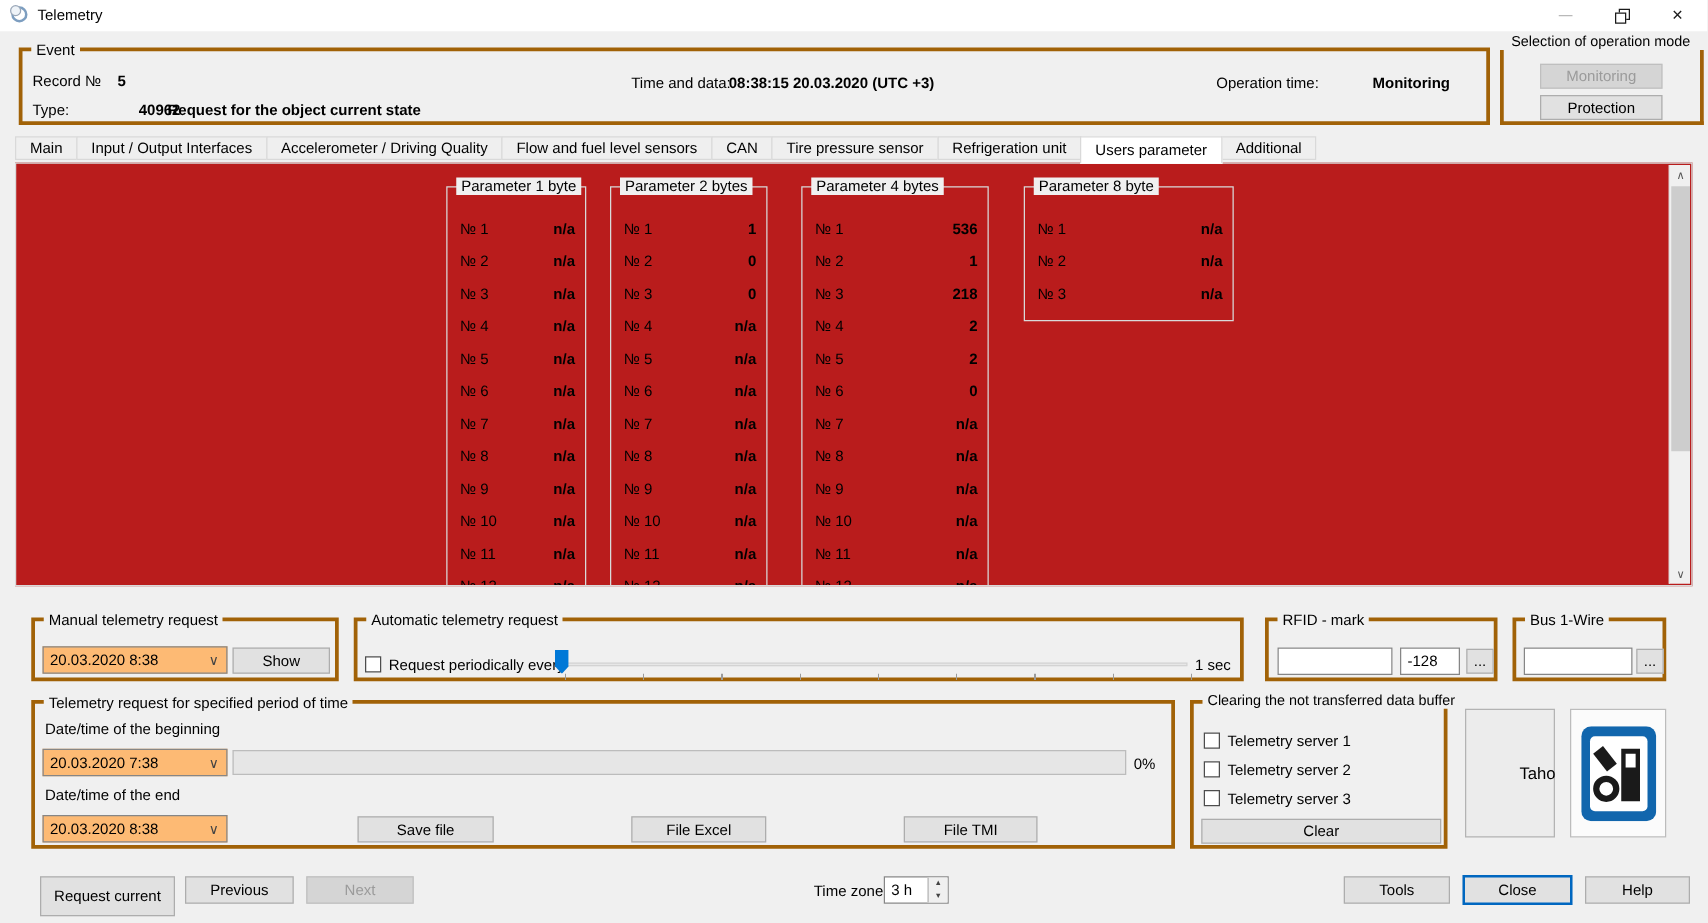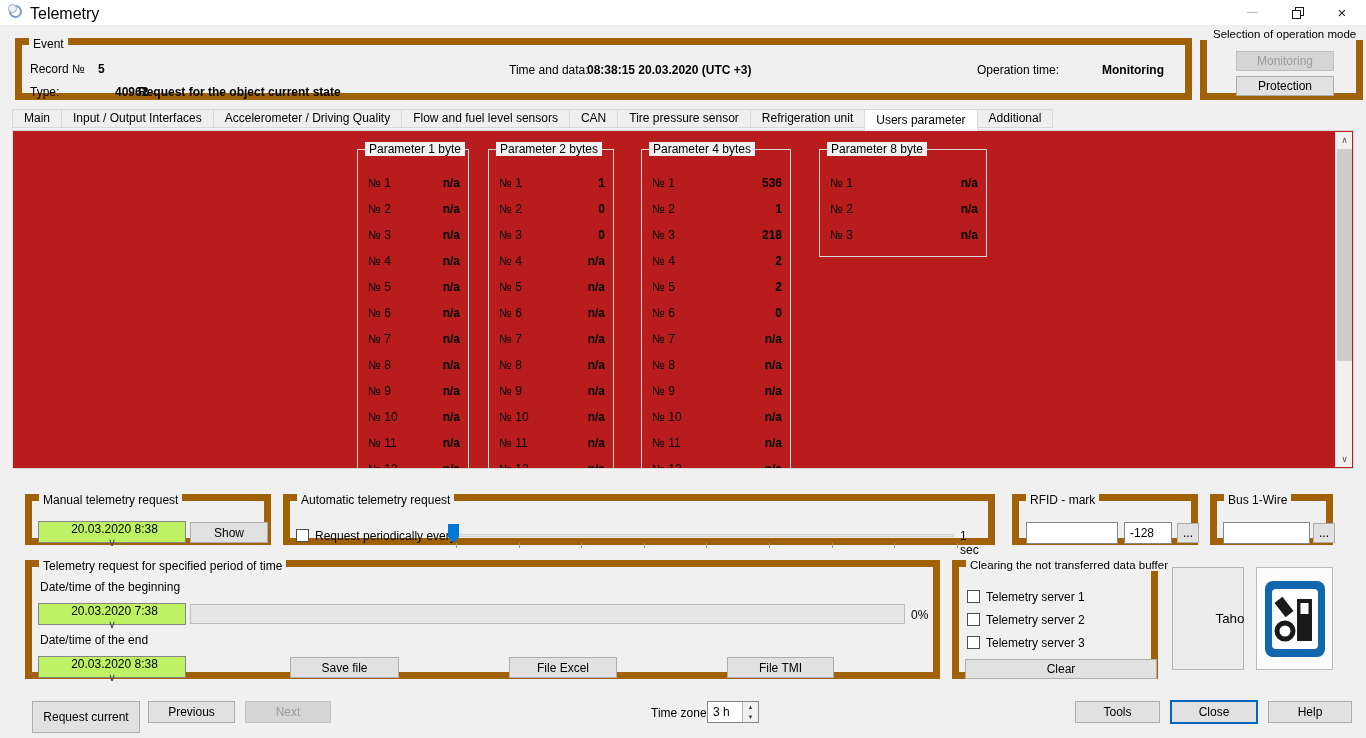--- a/index.html
+++ b/index.html
@@ -12,30 +12,30 @@
     color: #000;
     overflow: hidden;
   }
   .abs { position: absolute; }
   .bv { font-weight: bold; }
 
   
   .titlebar { position:absolute; left:0; top:0; width:1366px; height:25px; background:#fff; }
   .app-icon { position:absolute; left:9px; top:5px; width:13px; height:13px; border:2px solid #7d9ec0; border-radius:50%; }
   .app-icon:after { content:""; position:absolute; left:-3px; top:-3px; width:7px; height:7px; border:1.5px solid #9aa7b8; border-radius:50%; background:#eef3f8; }
-  .wtitle { position:absolute; left:30px; top:5px; font-size:16px; }
+  .wtitle { position:absolute; left:30px; top:5px; font-size:12px; }
   .wbtn { position:absolute; top:0; width:40px; height:25px; display:flex; align-items:center; justify-content:center; }
   .min-glyph { width:11px; height:0; border-top:1px solid #b9b9b9; }
   .restore-icon { position:relative; width:11px; height:11px; display:inline-block; }
   .restore-icon:before { content:""; position:absolute; left:3px; top:0; width:7px; height:7px; border:1px solid #1a1a1a; background:#fff; }
   .restore-icon:after { content:""; position:absolute; left:0; top:3px; width:7px; height:7px; border:1px solid #1a1a1a; background:#fff; }
   .close-glyph { font-size:15px; color:#1a1a1a; line-height:1; }
 
   
-  .gb { position:absolute; border:7px solid #a16207; }
+  .gb { position:absolute; border:3px solid #a16207; }
   .leg { position:absolute; top:-8px; left:7px; background:#f0f0f0; padding:0 4px; white-space:nowrap; }
 
   
   .btn { position:absolute; background:#e1e1e1; border:1px solid #adadad; text-align:center; font-size:12px; display:flex; align-items:center; justify-content:center; cursor:default; }
   .btn.disabled { background:#d5d5d5; border-color:#bfbfbf; color:#9b9b9b; }
   .btn.default { border:2px solid #0067c0; }
 
   
   .tabs { position:absolute; left:12px; top:109px; height:22px; display:flex; align-items:flex-start; z-index:2; }
   .tab { height:19px; line-height:17px; padding:0 11px; background:#efefef; border:1px solid #d9d9d9; margin-right:-1px; white-space:nowrap; }
@@ -48,21 +48,21 @@
   .pnum { flex:1; }
   .pval { font-weight:bold; }
 
   
   .sbar { position:absolute; right:1px; top:1px; width:17px; height:335px; background:#f0f0f0; border-left:1px solid #e3e3e3; }
   .sarrow { position:absolute; left:0; width:17px; height:16px; display:flex; align-items:center; justify-content:center; font-size:9px; color:#555; }
   .sthumb { position:absolute; left:1px; width:15px; background:#cdcdcd; }
 
   
   .tb { position:absolute; background:#fff; border:1px solid #868686; display:flex; align-items:center; padding-left:5px; }
-  .combo { position:absolute; background:#bef264; border:1px solid #868686; display:flex; align-items:center;flex-direction:column; }
+  .combo { position:absolute; background:#fdba74; border:1px solid #868686; display:flex; align-items:center; }
   .combo .val { flex:1; padding-left:5px; }
   .combo .arr { width:20px; text-align:center; color:#444; font-size:11px; }
   .cbx { width:13px; height:13px; background:#fff; border:1px solid #4d4d4d; display:inline-block; flex:none; }
   .cbrow { display:flex; align-items:center; gap:6px; height:23px; }
 
   
   .strack { position:absolute; height:3px; background:#e7e7e7; border:1px solid #d3d3d3; }
   .sthumb-blue { position:absolute; width:11px; height:19px; background:#0078d7; clip-path:polygon(0 0,100% 0,100% 68%,50% 100%,0 68%); }
   .sticks { position:absolute; height:5px; background:repeating-linear-gradient(to right,#9a9a9a 0 1px,transparent 1px 62.6px); }
 

